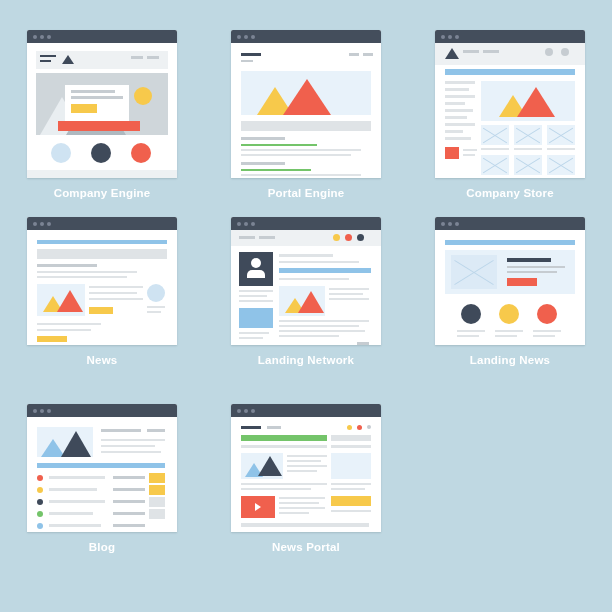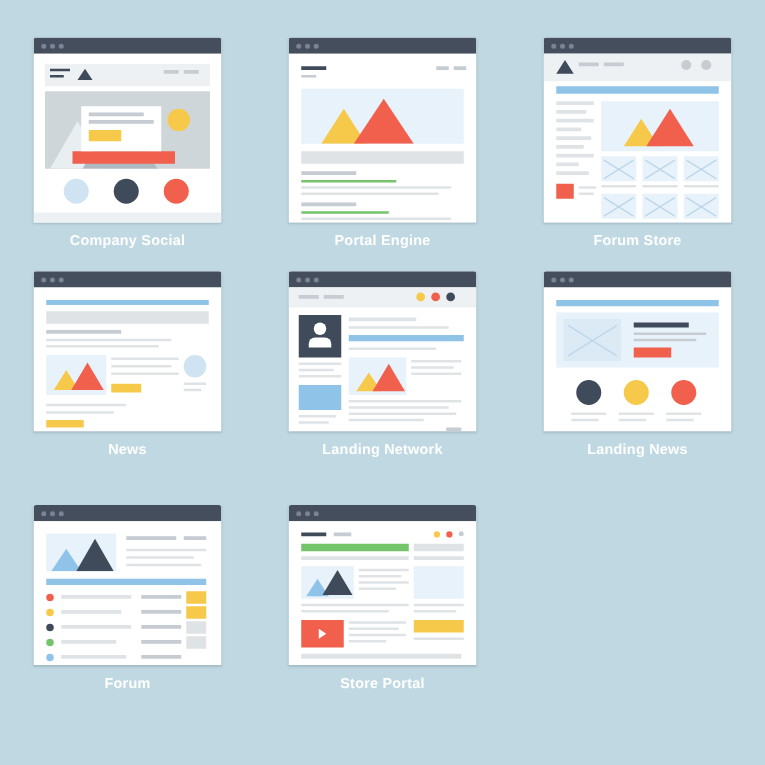--- a/index.html
+++ b/index.html
@@ -106,21 +106,21 @@
         <div class="bar mgrey" style="left:44px;top:47px;width:44px;height:3px;"></div>
         <div class="bar mgrey" style="left:44px;top:53px;width:52px;height:3px;"></div>
         <div class="bar yellow" style="left:44px;top:61px;width:26px;height:9px;"></div>
 
         <div class="circ" style="left:24px;top:100px;width:20px;height:20px;background:#cfe3f2;"></div>
         <div class="circ" style="left:64px;top:100px;width:20px;height:20px;background:#3f4a5a;"></div>
         <div class="circ" style="left:104px;top:100px;width:20px;height:20px;background:#f0604d;"></div>
         <div class="bar" style="left:0px;top:127px;width:150px;height:8px;background:#eef1f3;"></div>
       </div>
     </div>
-    <div class="caption">Company Social</div>
+    <div class="caption">Company Engine</div>
   </div>
 
   <div class="cell">
     <div class="browser b-tall">
       <div class="titlebar">
         <span class="dot"></span>
         <span class="dot"></span>
         <span class="dot"></span>
       </div>
       <div class="viewport">
@@ -183,21 +183,21 @@
         <div class="xbox" style="left:79px;top:82px;width:28px;height:20px;"></div>
         <div class="xbox" style="left:112px;top:82px;width:28px;height:20px;"></div>
         <div class="bar grey" style="left:46px;top:105px;width:28px;height:2px;"></div>
         <div class="bar grey" style="left:79px;top:105px;width:28px;height:2px;"></div>
         <div class="bar grey" style="left:112px;top:105px;width:28px;height:2px;"></div>
         <div class="xbox" style="left:46px;top:112px;width:28px;height:20px;"></div>
         <div class="xbox" style="left:79px;top:112px;width:28px;height:20px;"></div>
         <div class="xbox" style="left:112px;top:112px;width:28px;height:20px;"></div>
       </div>
     </div>
-    <div class="caption">Forum Store</div>
+    <div class="caption">Company Store</div>
   </div>
 
   <div class="cell">
     <div class="browser b-mid">
       <div class="titlebar">
         <span class="dot"></span>
         <span class="dot"></span>
         <span class="dot"></span>
       </div>
       <div class="viewport">
@@ -339,21 +339,21 @@
         <div class="circ" style="left:10px;top:94px;width:6px;height:6px;background:#74c46a;"></div>
         <div class="bar grey" style="left:22px;top:95px;width:44px;height:3px;"></div>
         <div class="bar mgrey" style="left:86px;top:95px;width:32px;height:3px;"></div>
         <div class="bar grey" style="left:122px;top:92px;width:16px;height:10px;"></div>
 
         <div class="circ" style="left:10px;top:106px;width:6px;height:6px;background:#8fc3e8;"></div>
         <div class="bar grey" style="left:22px;top:107px;width:52px;height:3px;"></div>
         <div class="bar mgrey" style="left:86px;top:107px;width:32px;height:3px;"></div>
       </div>
     </div>
-    <div class="caption">Forum</div>
+    <div class="caption">Blog</div>
   </div>
 
 
   <div class="cell">
     <div class="browser b-short">
       <div class="titlebar">
         <span class="dot"></span>
         <span class="dot"></span>
         <span class="dot"></span>
       </div>
@@ -385,16 +385,16 @@
         <div class="bar grey" style="left:48px;top:85px;width:40px;height:2px;"></div>
         <div class="bar grey" style="left:48px;top:90px;width:46px;height:2px;"></div>
         <div class="bar grey" style="left:48px;top:95px;width:30px;height:2px;"></div>
         <div class="bar grey" style="left:100px;top:66px;width:40px;height:2px;"></div>
         <div class="bar grey" style="left:100px;top:71px;width:34px;height:2px;"></div>
         <div class="bar yellow" style="left:100px;top:79px;width:40px;height:10px;"></div>
         <div class="bar grey" style="left:100px;top:93px;width:40px;height:2px;"></div>
         <div class="bar grey" style="left:10px;top:106px;width:128px;height:4px;"></div>
       </div>
     </div>
-    <div class="caption">Store Portal</div>
+    <div class="caption">News Portal</div>
   </div>
 
 </div>
 
 </body></html>

